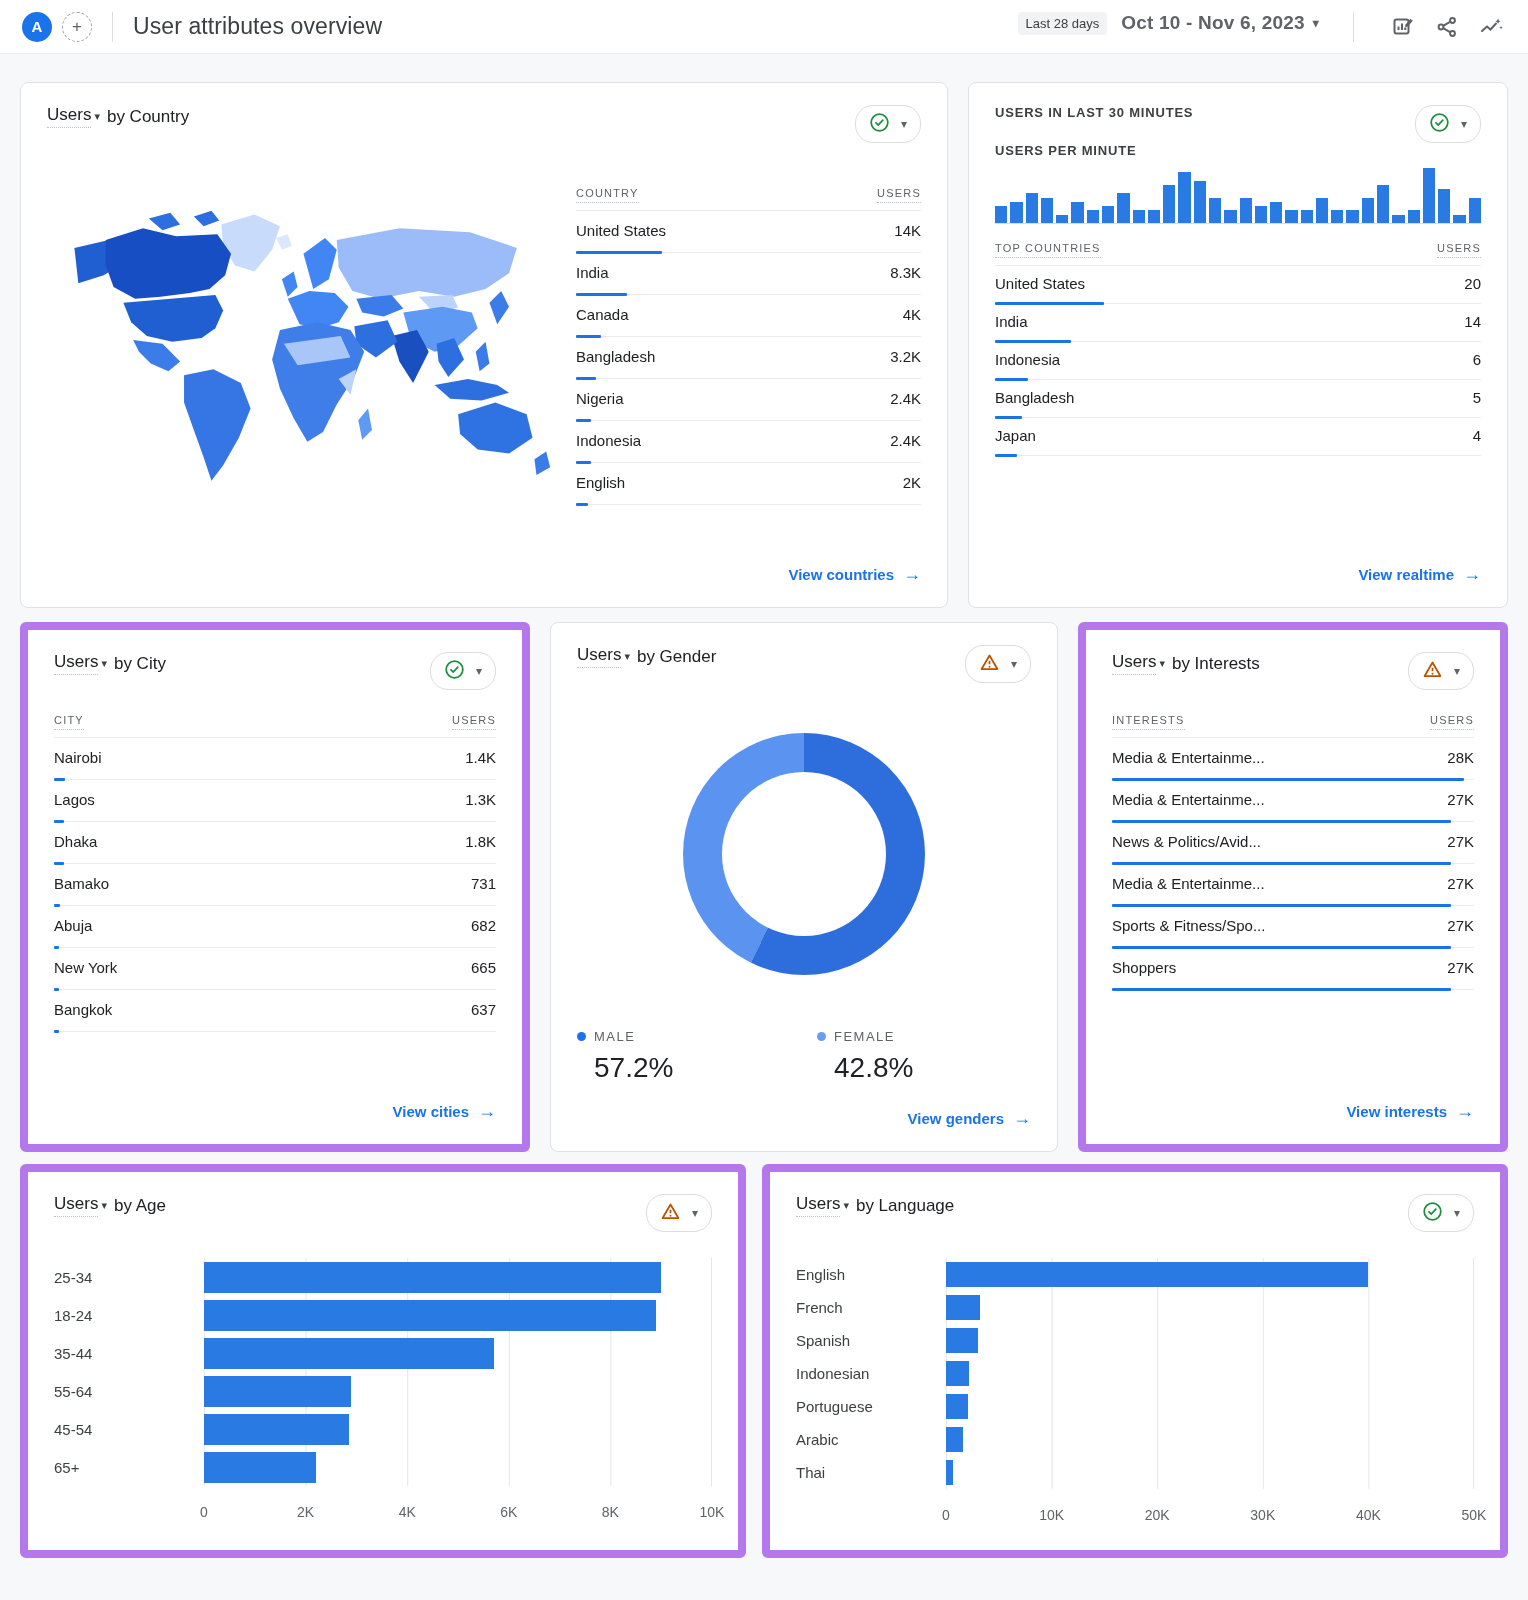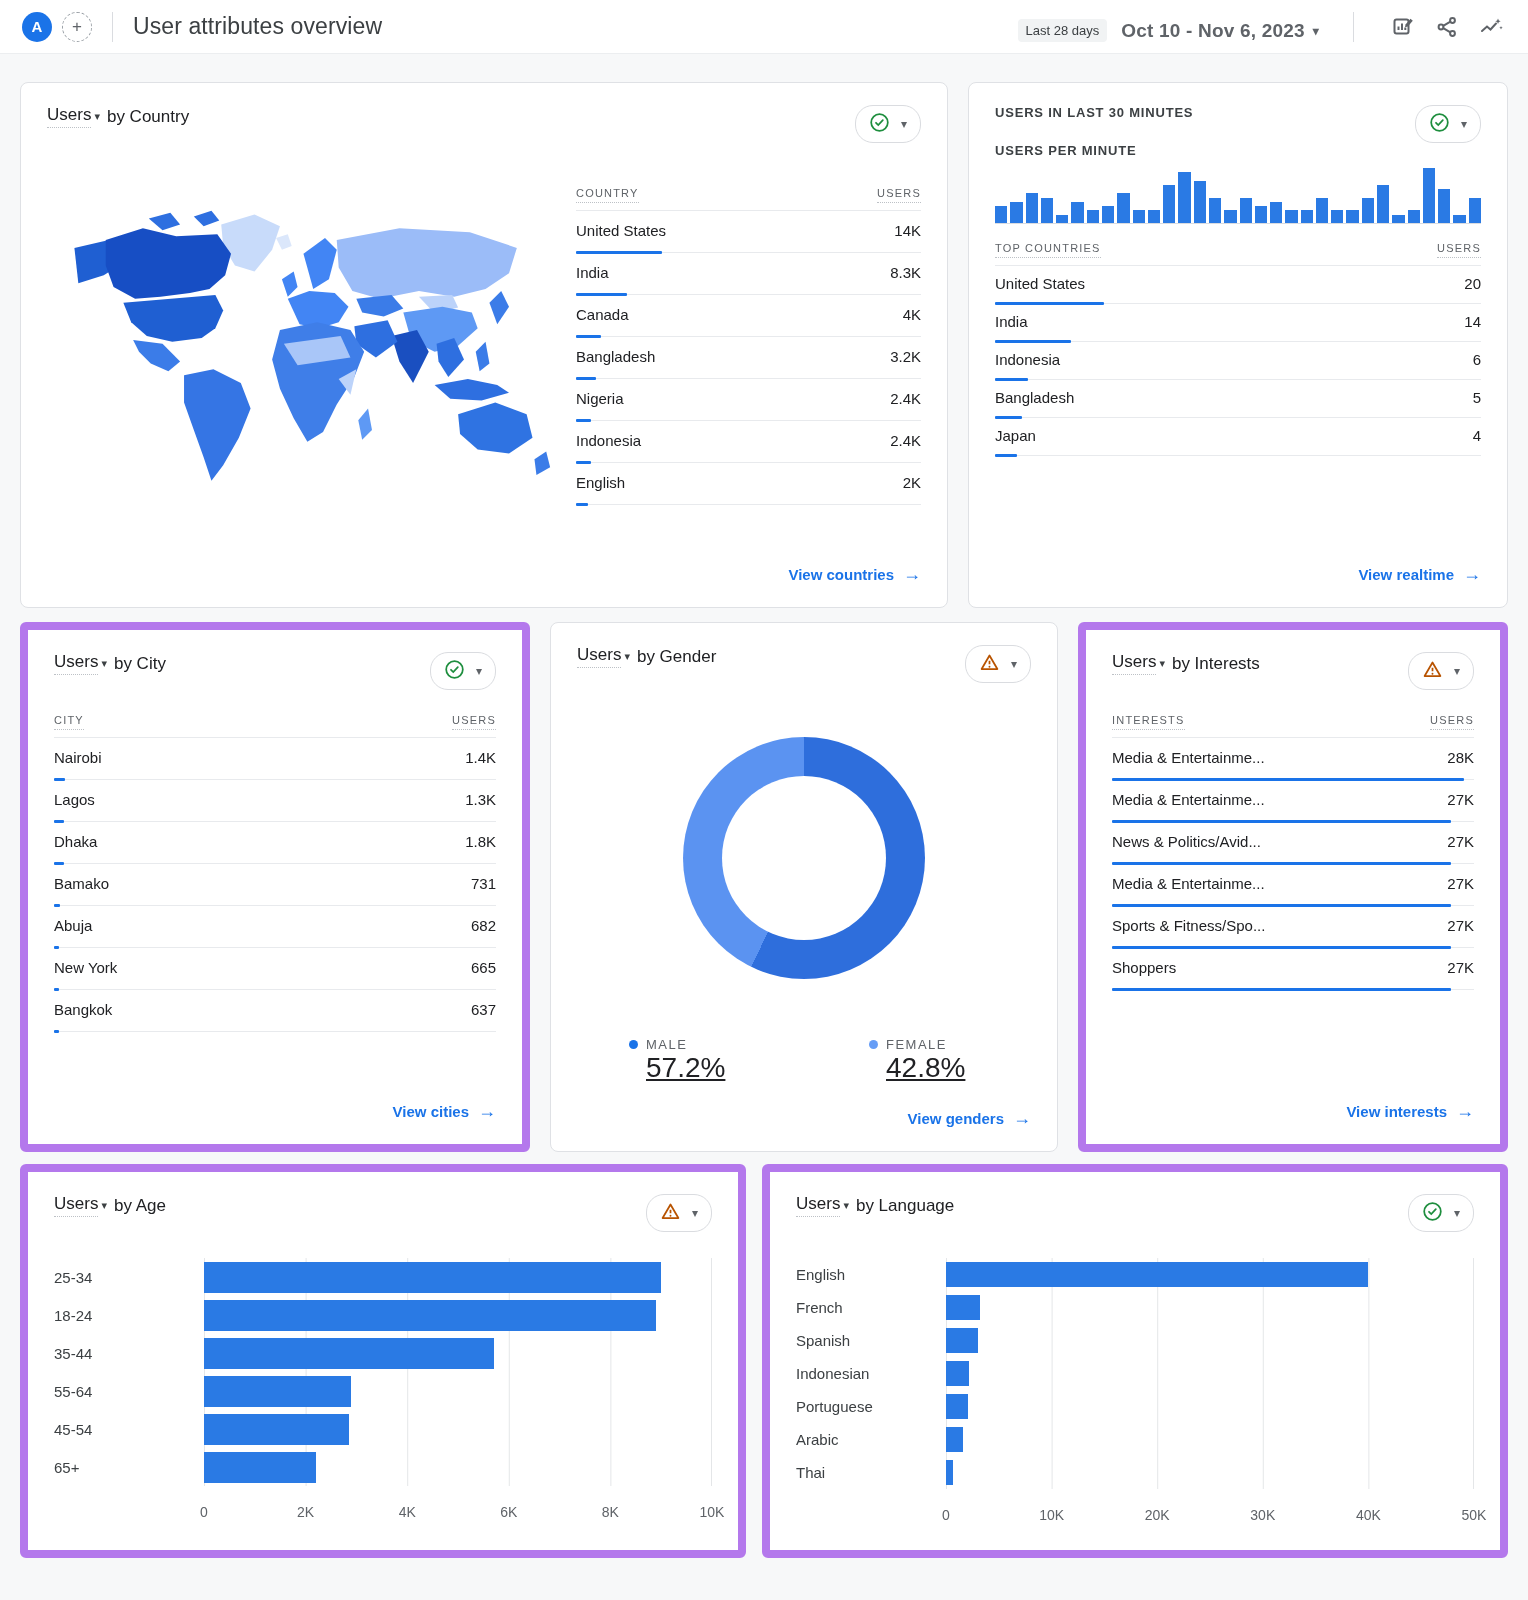--- a/index.html
+++ b/index.html
@@ -7,21 +7,21 @@
   body {
     width:1528px; height:1600px; background:#f7f8f9;
     font-family:"Liberation Sans", sans-serif; color:#202124;
   }
   
   .app-header{height:54px;background:#fff;display:flex;align-items:center;padding:0 22px;border-bottom:1px solid #eceef0;}
   .avatar{width:30px;height:30px;border-radius:50%;background:#1a73e8;color:#fff;font-size:15px;font-weight:bold;display:flex;align-items:center;justify-content:center;}
   .plus-btn{width:30px;height:30px;border-radius:50%;border:1.5px dashed #9aa0a6;color:#5f6368;font-size:17px;display:flex;align-items:center;justify-content:center;margin-left:10px;background:#fff;}
   .vdiv{width:1px;height:30px;background:#dadce0;margin:0 20px;}
   .page-title{font-size:23px;color:#3c4043;letter-spacing:.1px;}
-  .header-right{margin-left:auto;display:flex;align-items:flex-end;gap:14px;}
+  .header-right{margin-left:auto;display:flex;align-items:flex-start;gap:14px;}
   .preset-chip{background:#f1f3f4;border-radius:4px;padding:4px 8px;font-size:13px;color:#3c4043;}
   .date-range{font-size:19px;color:#5f6368;font-weight:bold;letter-spacing:.2px;display:flex;align-items:center;gap:8px;}
   .caret{color:#5f6368;font-size:12px;line-height:1;}
   .icon-btn{width:30px;height:30px;display:flex;align-items:center;justify-content:center;background:transparent;border:none;padding:0;}
   .icon-btn svg{display:block;}
   
   main{padding:28px 20px 0;}
   .row{display:flex;gap:20px;}
   .r1{margin-bottom:14px;}
   .r2{margin-bottom:12px;height:530px;}
@@ -53,25 +53,25 @@
   .country-table{width:345px;padding-top:40px;display:flex;flex-direction:column;}
   .card-realtime{flex:1;height:526px;}
   .rt-label{font-size:13px;letter-spacing:.8px;color:#3c4043;font-weight:bold;}
   .big-number{font-size:44px;color:#202124;margin:10px 0 22px;}
   .spark{display:flex;align-items:flex-end;gap:3px;height:56px;border-bottom:1px solid #dadce0;margin:10px 0 18px;}
   .spark-bar{flex:1;background:#2a7ae4;}
   
   .donut-area{flex:1;display:flex;align-items:center;justify-content:center;}
   .donut{width:242px;height:242px;border-radius:50%;position:relative;}
   .donut::after{content:"";position:absolute;inset:39px;background:#fff;border-radius:50%;}
-  .legend{display:flex;justify-content:center;gap:130px;margin:4px 0 10px;}
+  .legend{display:flex;justify-content:flex-start;gap:130px;margin:4px 0 10px;}
   .legend-item{min-width:110px;}
   .legend-top{display:flex;align-items:center;gap:8px;font-size:13px;letter-spacing:1.5px;color:#5f6368;}
   .dot{width:9px;height:9px;border-radius:50%;}
-  .legend-pct{font-size:28px;color:#202124;padding-left:17px;text-decoration:underline;}
+  .legend-pct{font-size:28px;color:#202124;margin-top:8px;padding-left:17px;}
   
   .hchart{display:flex;margin-top:26px;}
   .hlabels{width:150px;display:flex;flex-direction:column;}
   .hlabels span{height:var(--rh);display:flex;align-items:center;font-size:15px;color:#3c4043;}
   .hplot{flex:1;position:relative;background-image:linear-gradient(to right,#e4e6e8 1px,transparent 1px);background-size:20% 100%;background-repeat:repeat-x;}
   .hplot::after{content:"";position:absolute;top:0;bottom:0;right:0;width:1px;background:#e4e6e8;}
   .hrow{height:var(--rh);display:flex;align-items:center;}
   .hbar{height:var(--bh);background:#2a7ae4;}
   .axis{position:relative;height:30px;margin-left:150px;margin-top:10px;}
   .tick{position:absolute;top:8px;transform:translateX(-50%);font-size:14px;color:#5f6368;}

